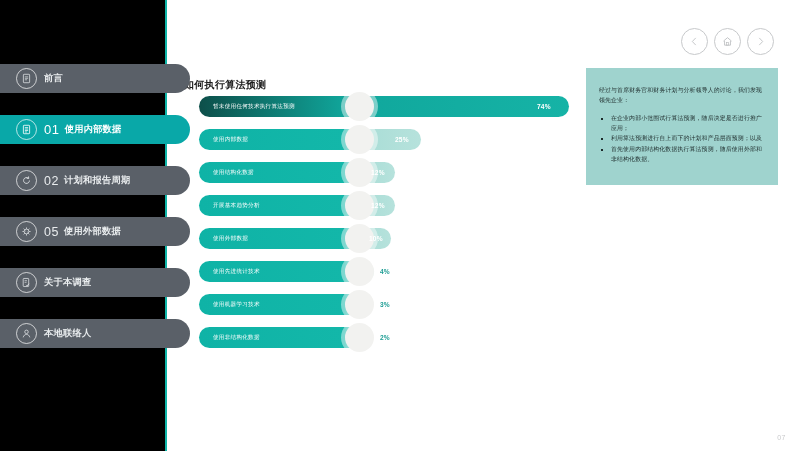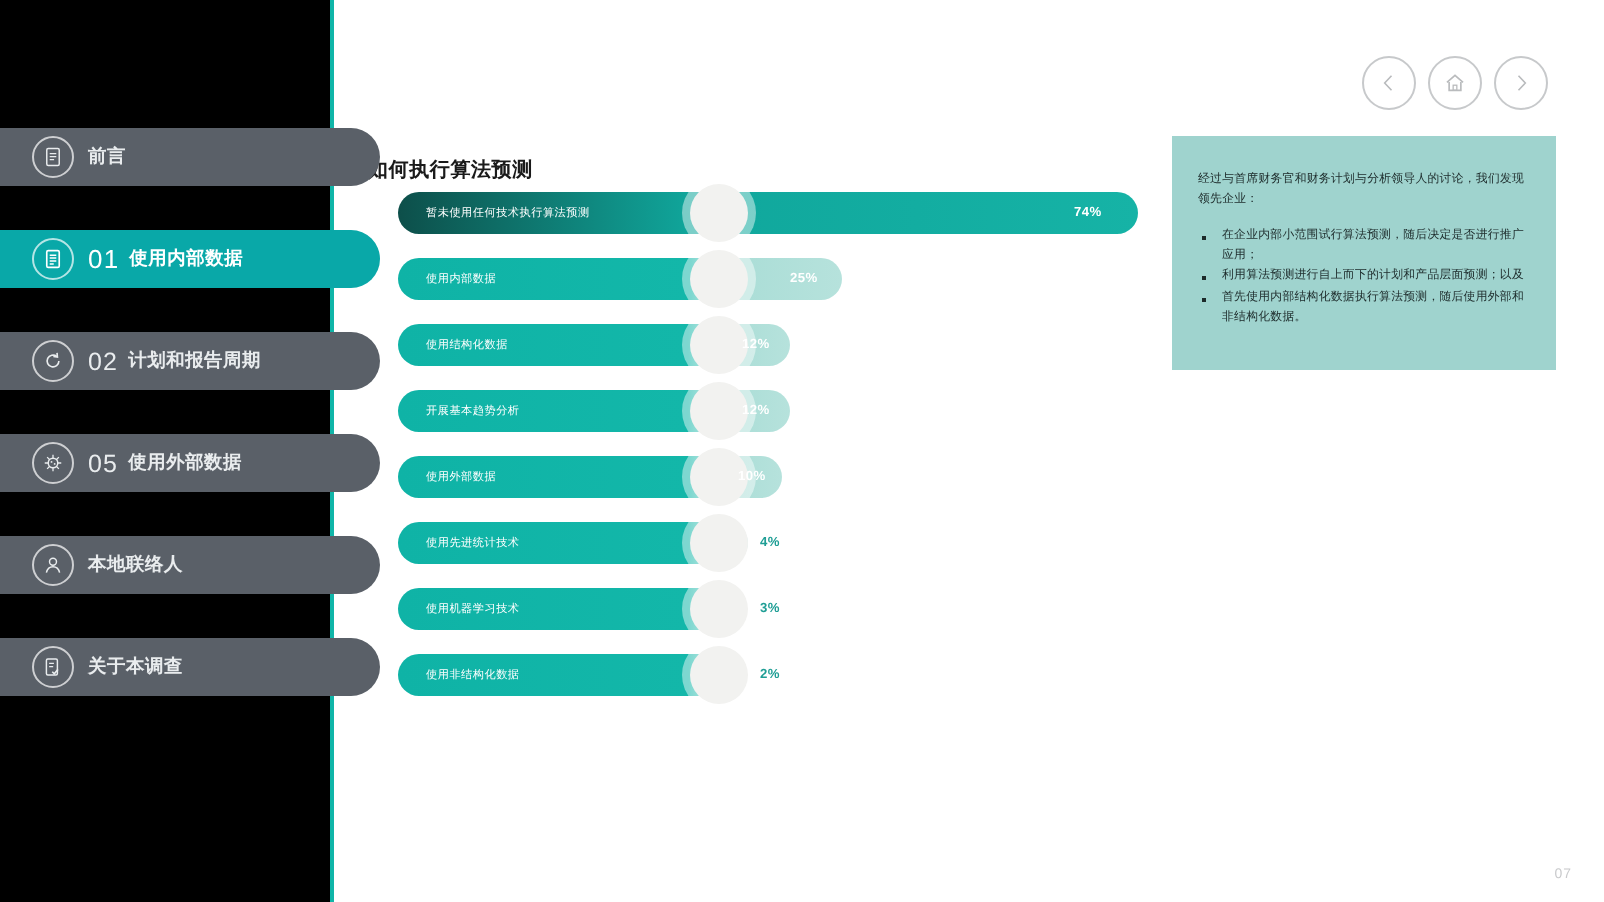--- a/index.html
+++ b/index.html
@@ -284,35 +284,35 @@
             <circle cx="5.2" cy="5.4" r="0.5" fill="currentColor"></circle>
             <circle cx="6.9" cy="6.5" r="0.5" fill="currentColor"></circle>
           </svg>
         </span>
         <span class="nav-num">05</span>
         <span class="nav-label">使用外部数据</span>
       </div>
       <div class="nav-item">
         <span class="nav-ico">
           <svg width="11" height="11" viewBox="0 0 12 12">
-            <circle cx="6" cy="4.2" r="1.9" fill="none" stroke="currentColor" stroke-width="0.8"></circle>
-            <path d="M2.4 10.2c.5-2.1 1.9-3.2 3.6-3.2s3.1 1.1 3.6 3.2" fill="none" stroke="currentColor" stroke-width="0.8"></path>
-          </svg>
-        </span>
-        <span class="nav-label">本地联络人</span>
-      </div>
-      <div class="nav-item">
-        <span class="nav-ico">
-          <svg width="11" height="11" viewBox="0 0 12 12">
             <rect x="2.4" y="1.6" width="6" height="8.8" rx="0.8" fill="none" stroke="currentColor" stroke-width="0.8"></rect>
             <path d="M3.9 4h2.6M3.9 5.8h2.2" stroke="currentColor" stroke-width="0.7"></path>
             <path d="M5.6 8.6l1.1 1.1 2-2.4" fill="none" stroke="currentColor" stroke-width="0.9"></path>
           </svg>
         </span>
         <span class="nav-label">关于本调查</span>
+      </div>
+      <div class="nav-item">
+        <span class="nav-ico">
+          <svg width="11" height="11" viewBox="0 0 12 12">
+            <circle cx="6" cy="4.2" r="1.9" fill="none" stroke="currentColor" stroke-width="0.8"></circle>
+            <path d="M2.4 10.2c.5-2.1 1.9-3.2 3.6-3.2s3.1 1.1 3.6 3.2" fill="none" stroke="currentColor" stroke-width="0.8"></path>
+          </svg>
+        </span>
+        <span class="nav-label">本地联络人</span>
       </div>
     </div>
 
   <div id="pagenav">
     <div class="round-btn">
       <svg width="9" height="9" viewBox="0 0 10 10">
         <path d="M6.4 1 L2.6 5 L6.4 9" fill="none" stroke="#b9bbbd" stroke-width="0.9"></path>
       </svg>
     </div>
     <div class="round-btn">

